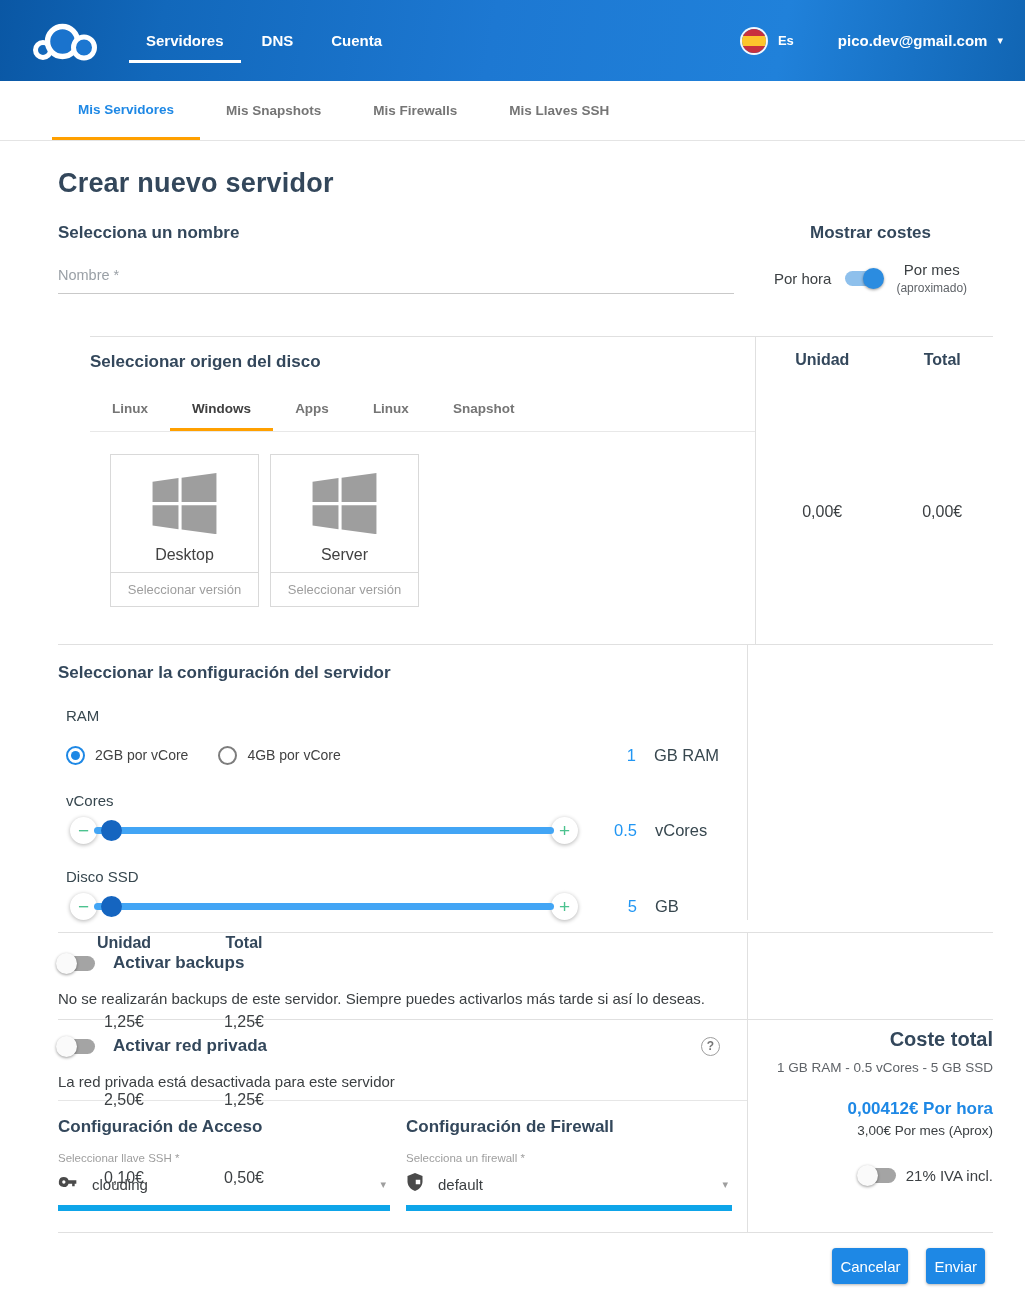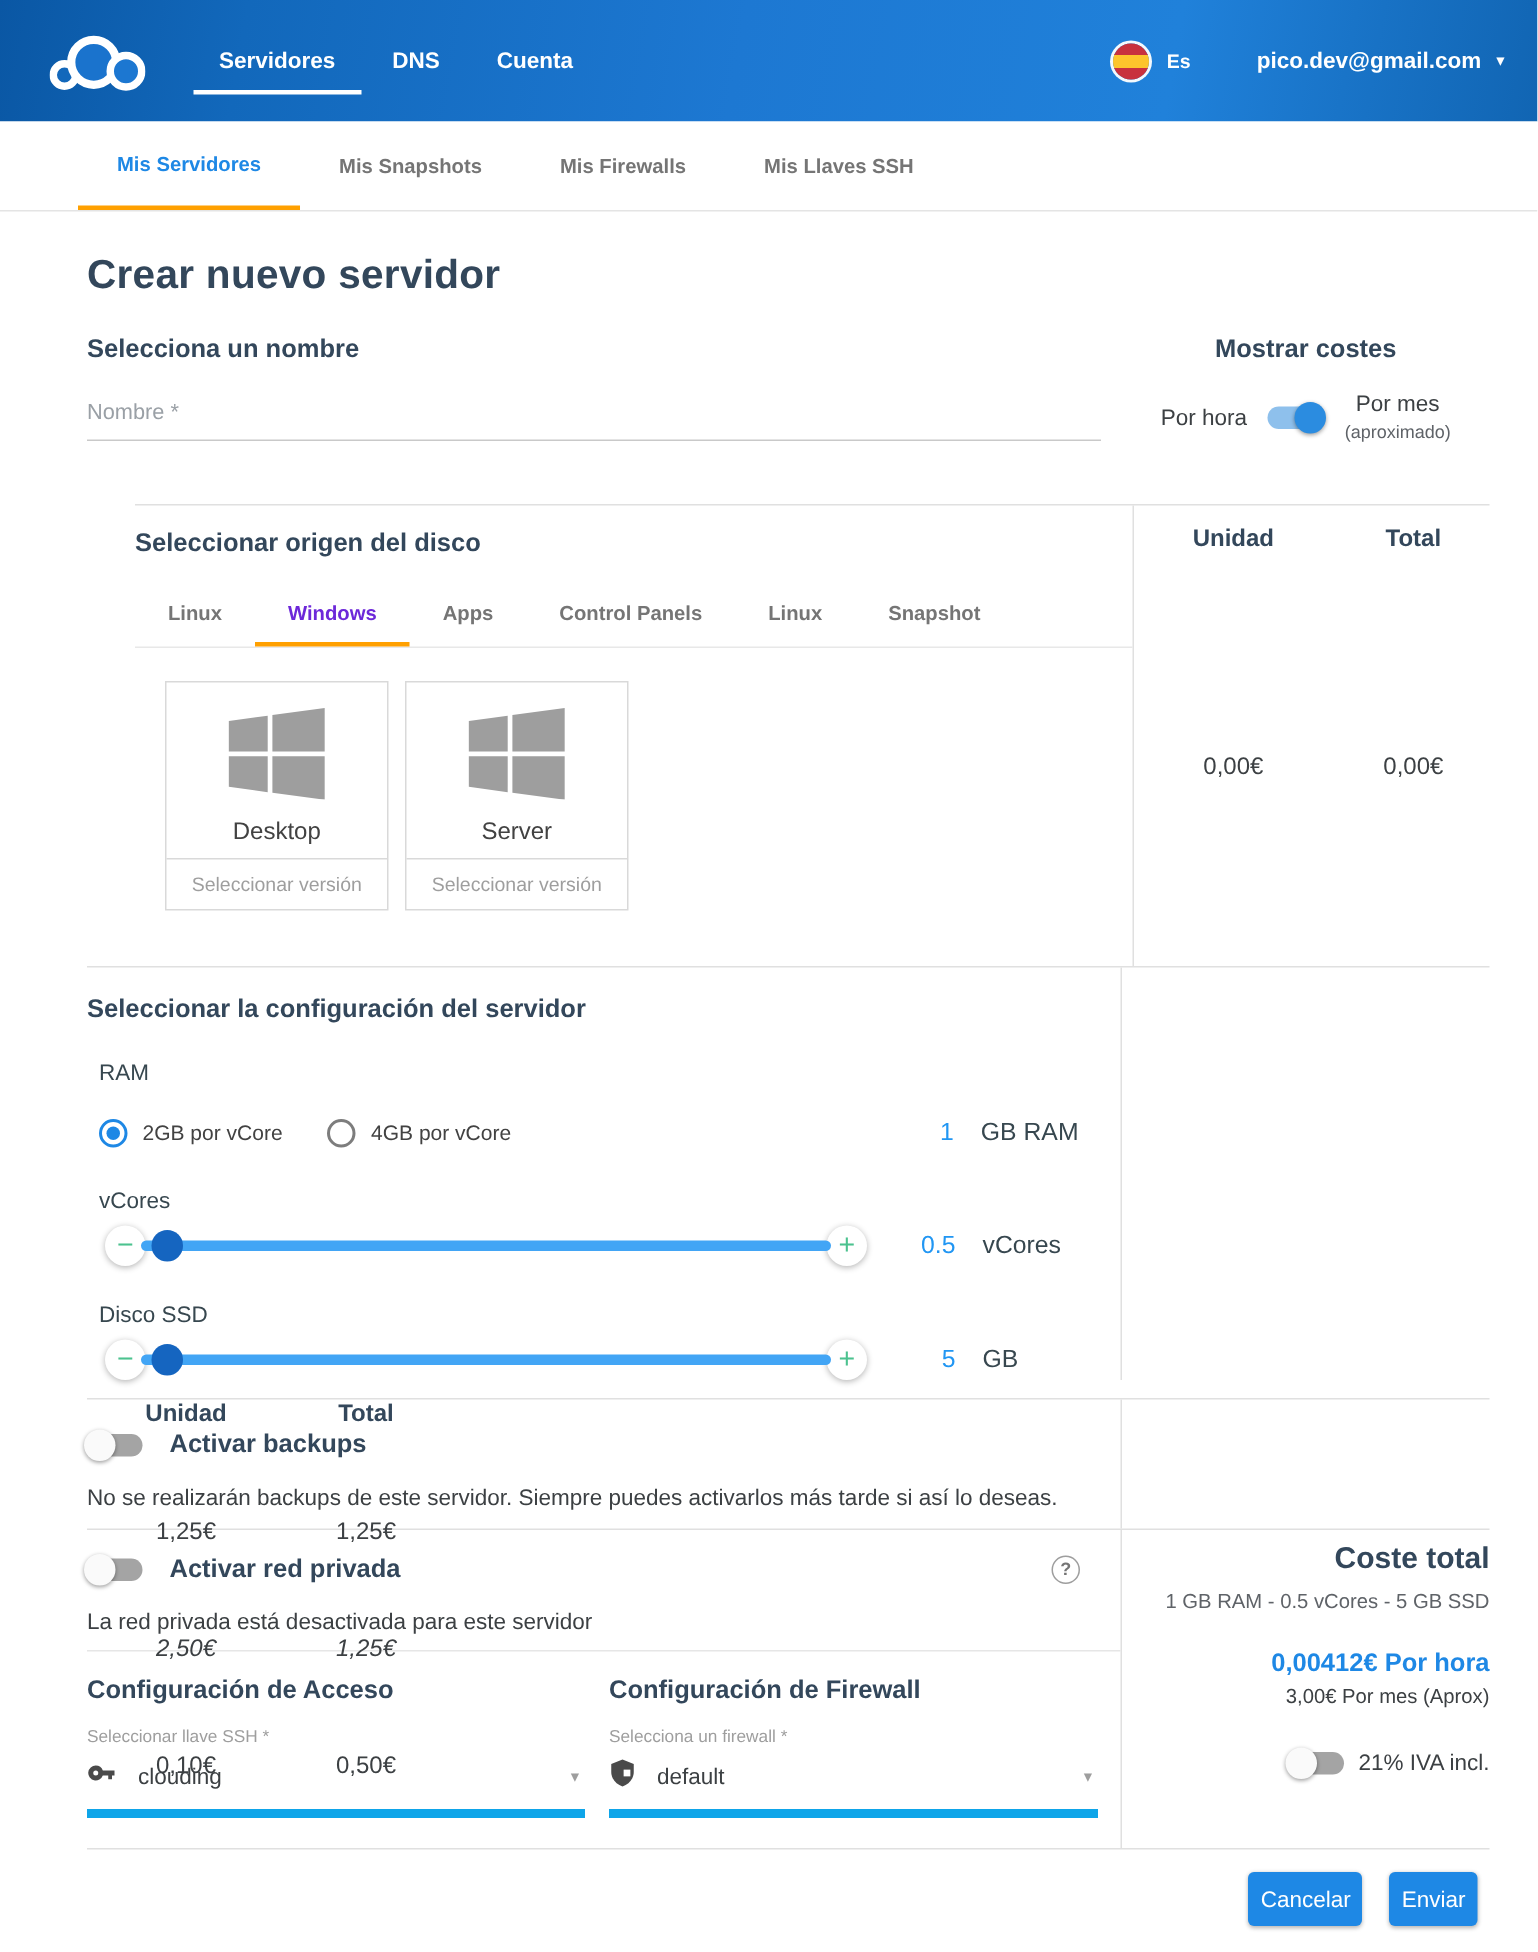--- a/index.html
+++ b/index.html
@@ -54,21 +54,21 @@
   .band-left { width:690px; border-right:1px solid #e0e0e0; }
   .band-right { width:245px; position:relative; padding-left:6px; }
   .price-row { position:absolute; left:6px; display:flex; }
   .pcell { width:120px; text-align:center; font-size:16px; color:#3c4043; }
   .pcell.hdr { font-weight:700; color:#33475b; }
 
   
   .disk-left .h2 { margin-top:15px; }
   .disktabs { display:flex; margin-top:17px; border-bottom:1px solid #e8e8e8; }
   .dtab { padding:12px 22px; font-size:13.5px; font-weight:700; color:#757575; cursor:pointer; }
-  .dtab.active { color:#6d28d9; border-bottom:3px solid #ffa000; }
+  .dtab.active { color:#404040; border-bottom:3px solid #ffa000; }
   .cards { display:flex; gap:11px; margin:22px 0 37px 20px; }
   .oscard { width:149px; border:1px solid #d9d9d9; background:#fff; }
   .oscard-top { height:117px; display:flex; flex-direction:column; align-items:center; justify-content:flex-end; padding-bottom:8px; cursor:pointer; }
   .oscard-label { font-size:16px; color:#424242; margin-top:8px; }
   .oscard-foot { border-top:1px solid #d9d9d9; height:34px; display:flex; align-items:center; justify-content:center;
     font-size:13px; color:#9e9e9e; cursor:pointer; }
 
   
   .cfg-left .h2 { margin-top:18px; }
   .ctl-label { margin:24px 0 0 8px; font-size:15px; color:#37474f; }
@@ -180,21 +180,20 @@
     </div>
   </div>
 
   <div class="band" style="margin-top:41px;margin-left:32px;">
     <div class="band-left disk-left">
       <div class="h2">Seleccionar origen del disco</div>
       <div class="disktabs">
         <span class="dtab">Linux</span>
         <span class="dtab active">Windows</span>
         <span class="dtab">Apps</span>
-        <span class="dtab">Control Panels</span>
         <span class="dtab">Linux</span>
         <span class="dtab">Snapshot</span>
       </div>
       <div class="cards">
         <div class="oscard">
           <div class="oscard-top">
             <span>
               <svg width="65" height="61" viewBox="0 0 88 84" fill="#9e9e9e">
                 <path d="M0 11.9 L35.7 7 L35.7 40 L0 40 Z"></path>
                 <path d="M40 6.4 L88 0 L88 40 L40 40 Z"></path>
@@ -282,21 +281,21 @@
     </div>
     <div class="band-right">
       <div class="price-row" style="top:14px;">
         <span class="pcell hdr">Unidad</span>
         <span class="pcell hdr">Total</span>
       </div>
       <div class="price-row" style="top:93px;">
         <span class="pcell">1,25€</span>
         <span class="pcell">1,25€</span>
       </div>
-      <div class="price-row" style="top:171px;font-style:italic;">
+      <div class="price-row" style="top:171px;">
         <span class="pcell">2,50€</span>
         <span class="pcell">1,25€</span>
       </div>
       <div class="price-row" style="top:249px;">
         <span class="pcell">0,10€</span>
         <span class="pcell">0,50€</span>
       </div>
     </div>
   </div>
 

